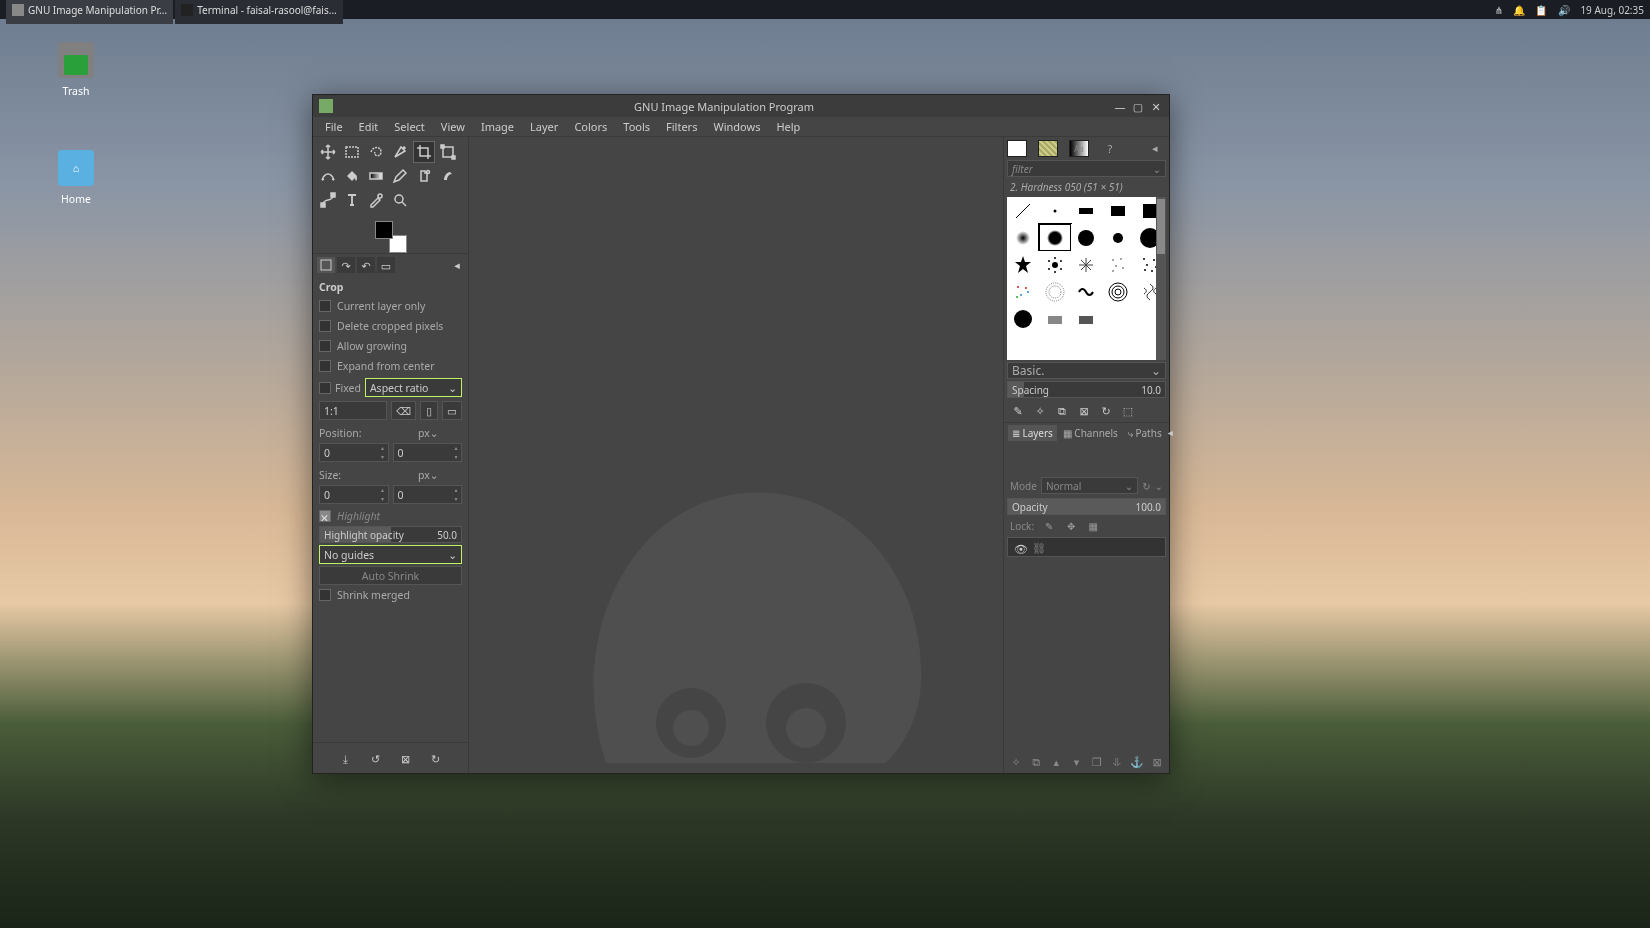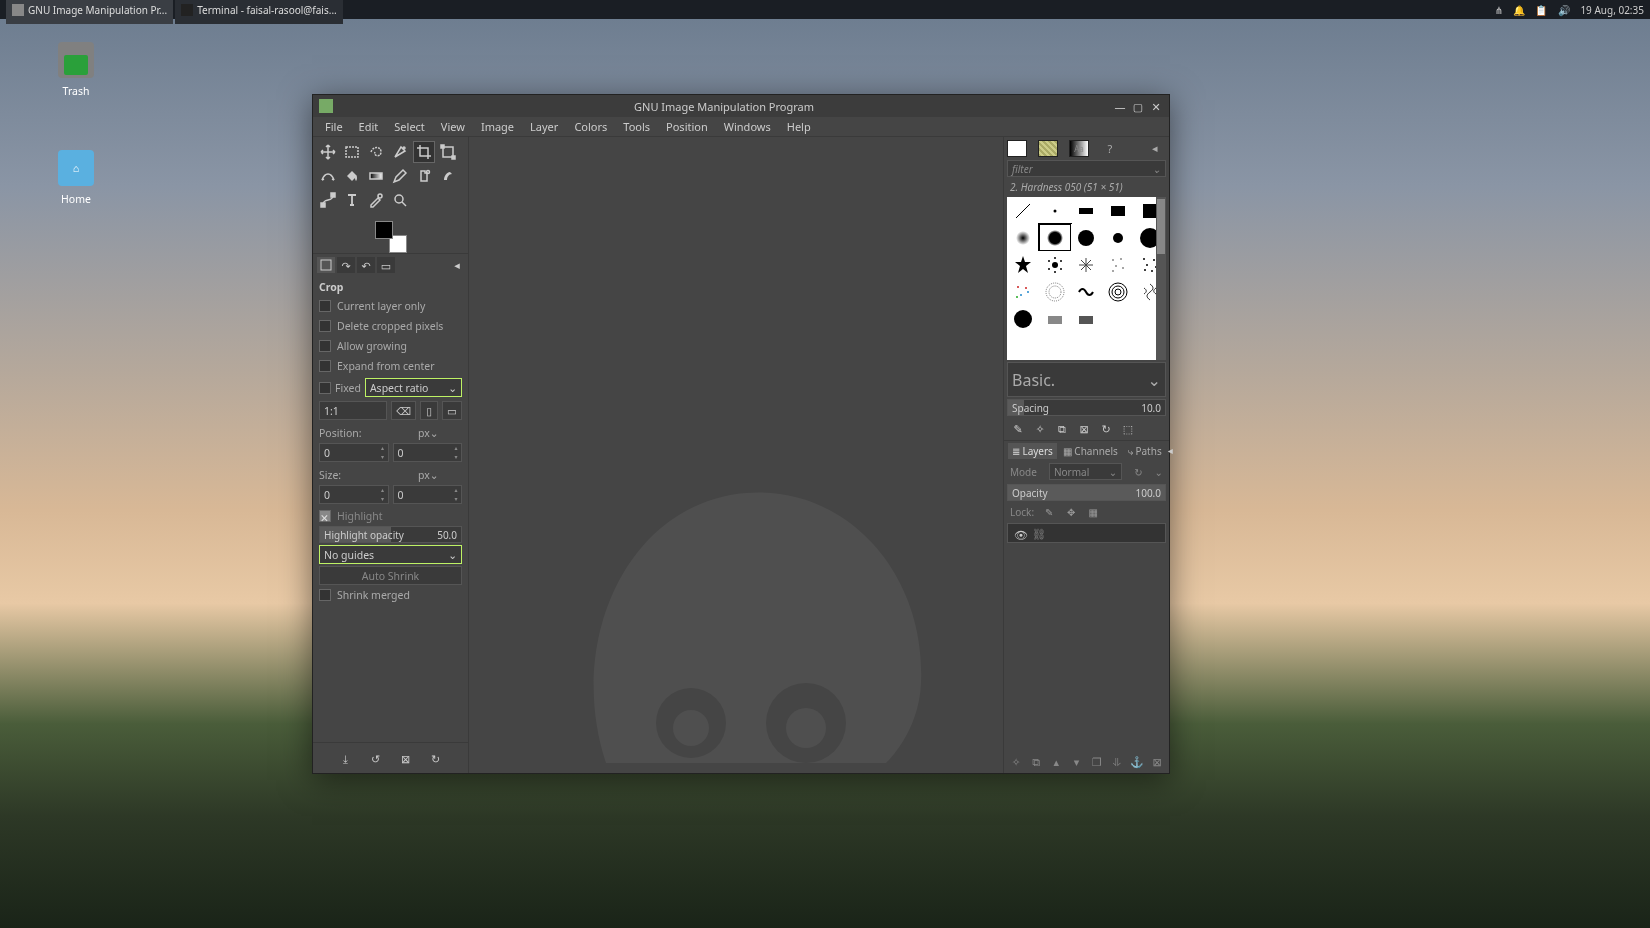--- a/index.html
+++ b/index.html
@@ -95,27 +95,27 @@
 .rtabs .t.grad { background:linear-gradient(90deg,#000,#fff);color:#888;font-size:8px; }
 .rtabs .t.help { background:none;border:none;color:#aaa; }
 .rtabs .tri { margin-left:auto;width:14px;color:#aaa; }
 .filter { height:17px;background:#3a3a3a;border:1px solid #555;margin:0 3px;font-size:10px;font-style:italic;color:#888;padding:0 4px;display:flex;align-items:center;justify-content:space-between; }
 .brushname { font-size:10px; font-style:italic; color:#aaa; padding:3px 6px; }
 .brushgrid { background:#fff; margin:0 3px; height:163px; display:grid; grid-template-columns:repeat(5,1fr); grid-auto-rows:27px; gap:0; overflow:hidden; position:relative; }
 .brushgrid .b { display:flex;align-items:center;justify-content:center;background:#fff; }
 .brushgrid .b.sel { outline:2px solid #000; outline-offset:-1px; }
 .brushgrid .scr { position:absolute;right:0;top:0;bottom:0;width:10px;background:#555; }
 .brushgrid .scr::after{content:'';position:absolute;top:2px;left:1px;right:1px;height:55px;background:#888;}
-.preset { height:35px;background:#3a3a3a;border:1px solid #555;margin:2px 3px 0;font-size:16px;color:#aaa;padding:0 4px;display:flex;align-items:center;justify-content:space-between; }
+.preset { height:17px;background:#3a3a3a;border:1px solid #555;margin:2px 3px 0;font-size:12px;color:#aaa;padding:0 4px;display:flex;align-items:center;justify-content:space-between; }
 .iconrow { display:flex; gap:6px; padding:4px 6px; }
 .iconrow .ico { width:16px;height:16px;display:flex;align-items:center;justify-content:center;color:#ccc; }
 .layertabs { display:flex; gap:2px; padding:2px 4px; border-top:1px solid #3a3a3a;font-size:10px; }
 .layertabs .lt { padding:1px 4px; color:#aaa; display:flex;align-items:center;gap:2px; }
 .layertabs .lt.active { background:#555; color:#ddd; }
-.mode { display:flex;align-items:center;gap:12px;padding:2px 6px;font-size:10px;color:#888; }
+.mode { display:flex;align-items:center;gap:4px;padding:2px 6px;font-size:10px;color:#888;margin-top:32px; }
 .mode .sel { flex:1;height:17px;background:#3a3a3a;border:1px solid #555;display:flex;align-items:center;padding:0 4px; }
 .lock { display:flex;align-items:center;gap:8px;padding:2px 6px;font-size:10px;color:#888; }
 .lock .ico { width:14px;height:14px;color:#999;display:flex;align-items:center;justify-content:center; }
 .layerlist { height:20px; background:#333; margin:2px 3px; border:1px solid #555; display:flex;align-items:center;gap:6px;padding:0 6px; }
 .layerlist .eye { width:12px;height:12px;color:#ccc; }
 .rbrow { display:flex; gap:4px; padding:4px; justify-content:space-between; margin-top:auto; }
 .rbrow .ico { width:16px;height:16px;display:flex;align-items:center;justify-content:center;color:#888; }
 </style>
 </head>
 <body>
@@ -158,21 +158,21 @@
   </div>
   <div class="menubar">
     <span>File</span>
     <span>Edit</span>
     <span>Select</span>
     <span>View</span>
     <span>Image</span>
     <span>Layer</span>
     <span>Colors</span>
     <span>Tools</span>
-    <span>Position</span>
+    <span>Filters</span>
     <span>Windows</span>
     <span>Help</span>
   </div>
 
   <div class="body">
 
     <div class="ldock">
       <div class="toolbox">
         <div class="toolbtn">
             <svg viewBox="0 0 16 16">
@@ -357,21 +357,21 @@
           <div class="numbox">
               <span>0</span>
               <div class="spin">
                 <div>▴</div>
                 <div>▾</div>
               </div>
             </div>
         </div>
         <div class="chkrow active">
             <div class="chk" style="background:#888">✕</div>
-            <span style="color:#888;">Highlight</span>
+            <span style="color:#888;font-style:italic">Highlight</span>
           </div>
         <div class="slider">
           <span>Highlight opacity</span>
           <span>50.0</span>
         </div>
         <div class="selrow">
             <div class="sel">
               <span>No guides</span>
               <span>⌄</span>
             </div>

